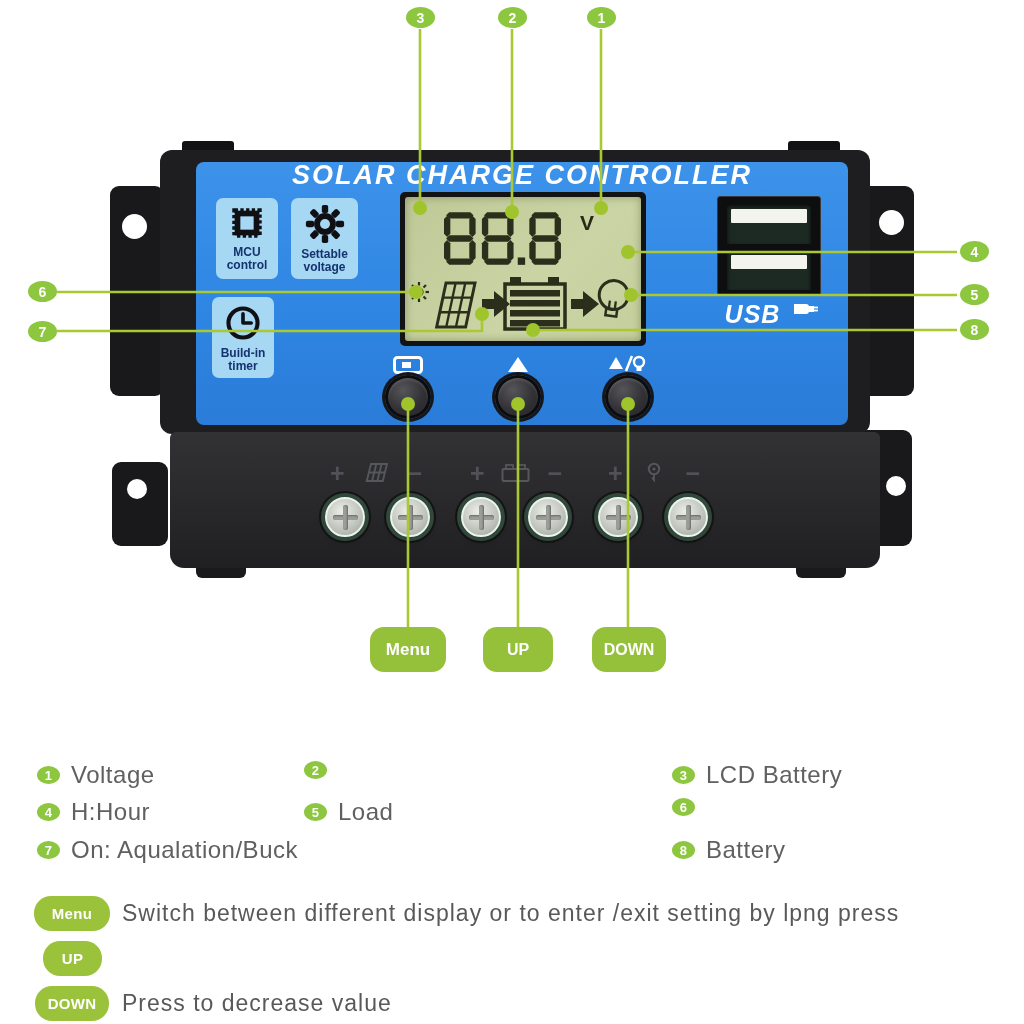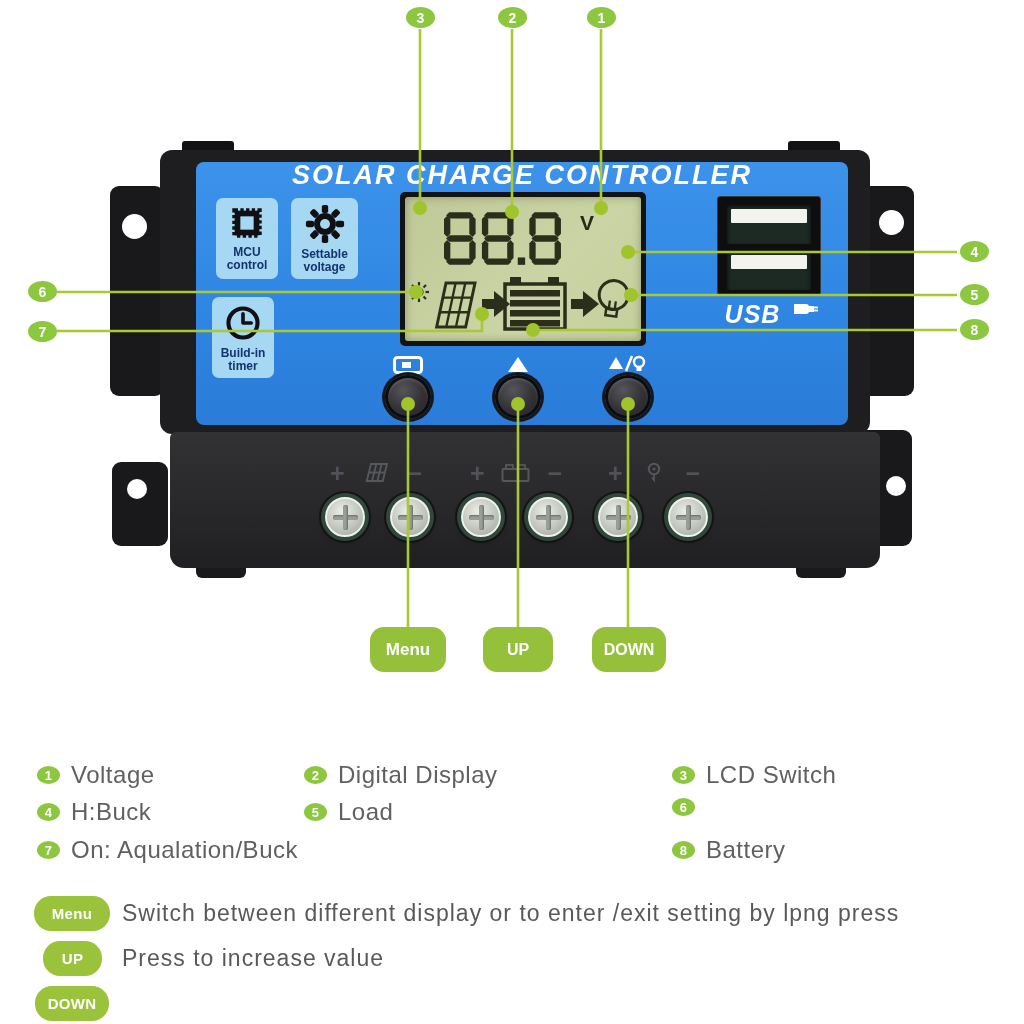--- a/index.html
+++ b/index.html
@@ -327,45 +327,44 @@
   <div class="dpill" style="left:370px;width:76px;font-size:17px;">Menu</div>
   <div class="dpill" style="left:483px;width:70px;font-size:16px;">UP</div>
   <div class="dpill" style="left:592px;width:74px;font-size:16px;">DOWN</div>
 
   <div class="li" style="left:37px;top:761px;">
     <span class="lnum">1</span>
     <span>Voltage</span>
   </div>
   <div class="li" style="left:304px;top:761px;">
     <span class="lnum">2</span>
-    <span>Digital Display</span>
   </div>
   <div class="li" style="left:672px;top:761px;">
     <span class="lnum">3</span>
-    <span>LCD Switch</span>
+    <span>LCD Battery</span>
   </div>
   <div class="li" style="left:37px;top:798px;">
     <span class="lnum">4</span>
-    <span>H:Buck</span>
+    <span>H:Hour</span>
   </div>
   <div class="li" style="left:304px;top:798px;">
     <span class="lnum">5</span>
     <span>Load</span>
   </div>
   <div class="li" style="left:672px;top:798px;">
     <span class="lnum">6</span>
   </div>
   <div class="li" style="left:37px;top:836px;">
     <span class="lnum">7</span>
     <span>On: Aqualation/Buck</span>
   </div>
   <div class="li" style="left:672px;top:836px;">
     <span class="lnum">8</span>
     <span>Battery</span>
   </div>
 
   <div class="hpill" style="left:34px;top:896px;width:76px;">Menu</div>
   <div class="htxt" style="left:122px;top:896px;">Switch between different display or to enter /exit setting by lpng press</div>
   <div class="hpill" style="left:43px;top:941px;width:59px;">UP</div>
-  <div class="htxt" style="left:122px;top:941px;">Press to increase value</div>
   <div class="hpill" style="left:35px;top:986px;width:74px;">DOWN</div>
+  <div class="htxt" style="left:122px;top:986px;">Press to decrease value</div>
 
 </div>
 
 </body></html>

